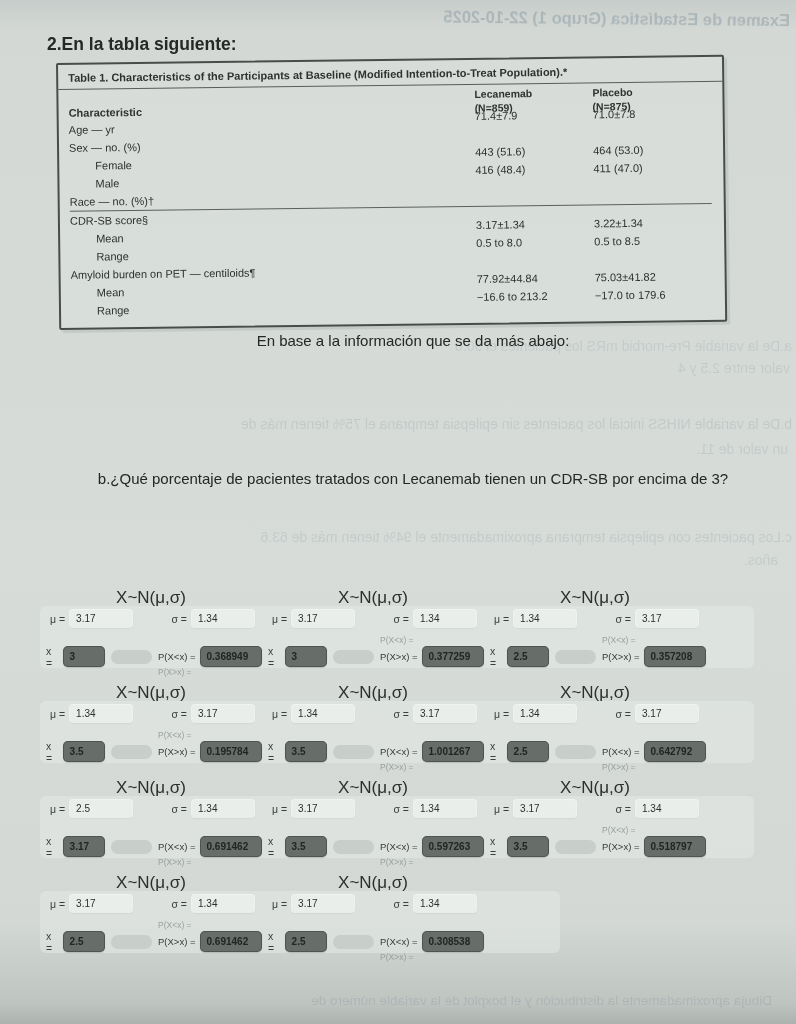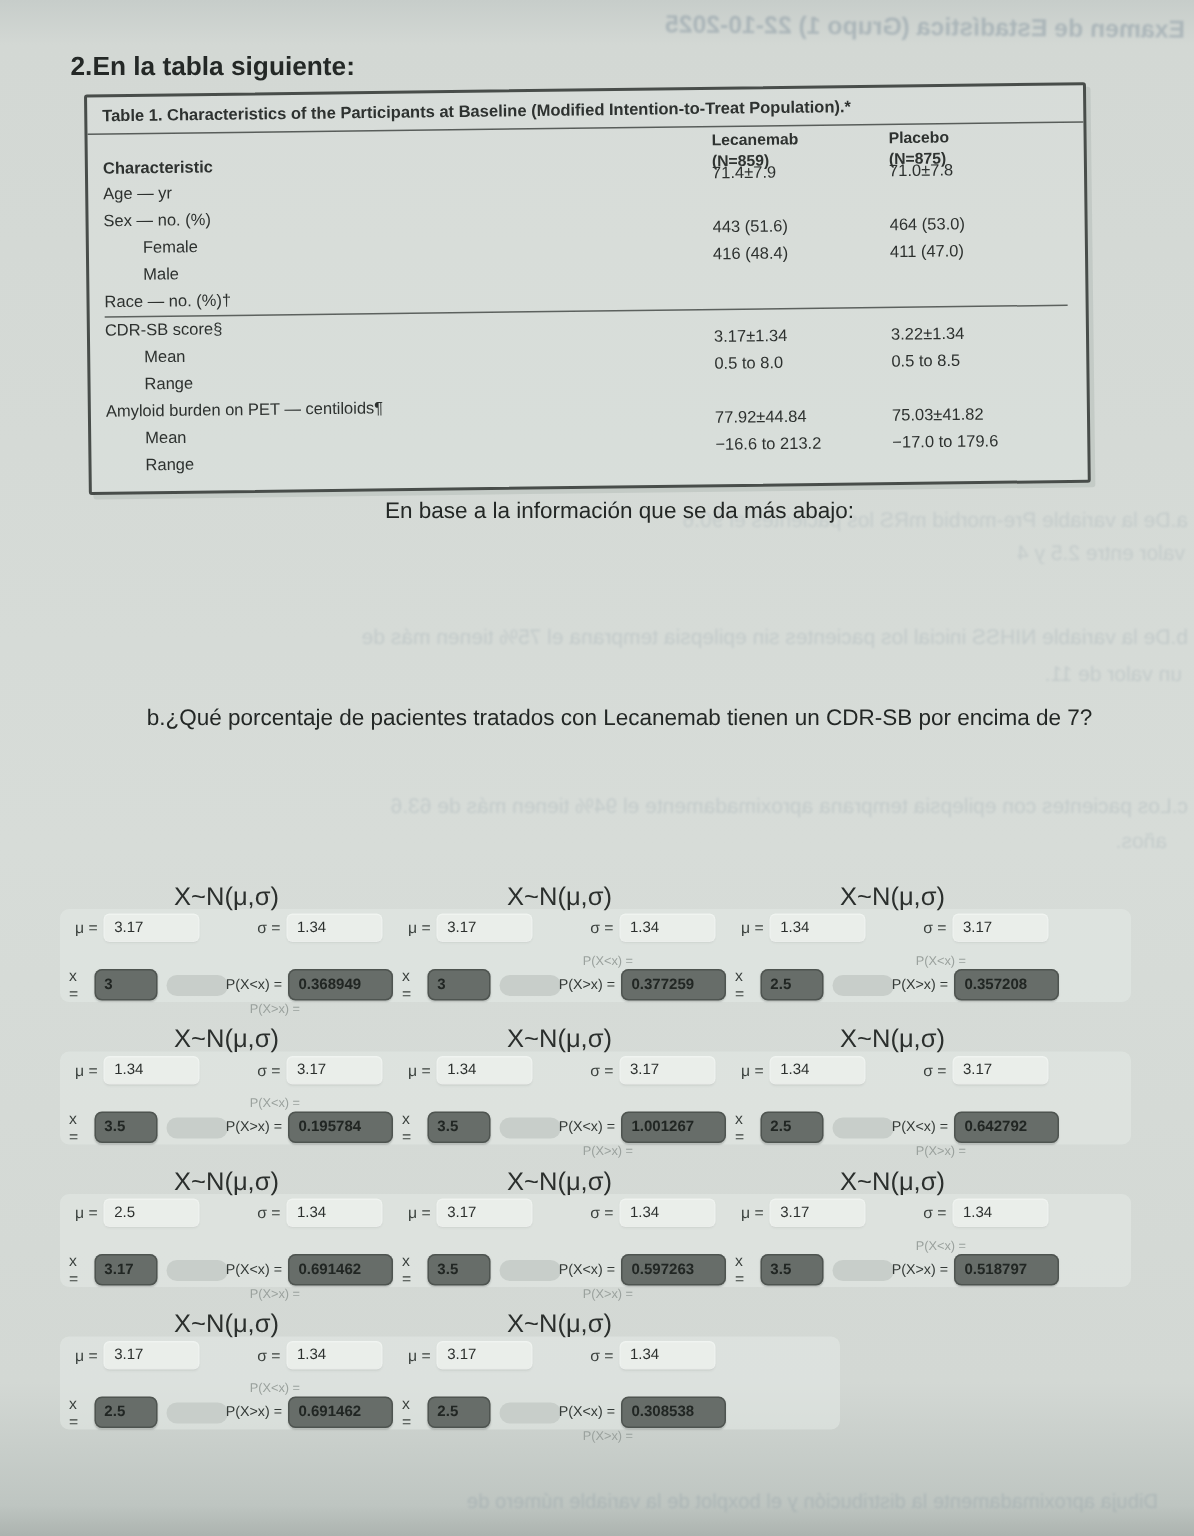--- a/index.html
+++ b/index.html
@@ -61,21 +61,21 @@
     font-size:10px;color:#2c302e;padding:1px 0 0 6px;line-height:15px;
   }
   .w-calc{display:flex;align-items:center;padding-left:6px;gap:6px;}
   .box-dark{
     height:21px;background:#676d69;border-radius:5px;color:#21262 3;color:#212623;
     font-size:10px;font-weight:600;display:flex;align-items:center;padding:0 7px;
     box-shadow:inset 0 0 0 1px rgba(58,63,60,0.55),0 1px 1px rgba(130,136,132,0.4);
   }
   .x-box{width:38px;}
   .blank-box{width:56px;height:14px;background:#c8cecA;background:#c8ceca;border-radius:8px;}
-  .p-col{display:flex;flex-direction:column;align-items:flex-end;width:104px;}
+  .p-col{display:flex;flex-direction:column;width:104px;}
   .faint{font-size:8.5px;color:#9aa19d;height:11px;line-height:11px;padding-right:62px;white-space:nowrap;}
   .faint.hidden{visibility:hidden;}
   .main-line{display:flex;align-items:center;gap:4px;height:21px;}
   .main-plabel{font-size:9.5px;color:#343a37;white-space:nowrap;}
   .result-box{width:56px;}
 </style>
 </head>
 <body>
 
 <div id="page">
@@ -159,21 +159,21 @@
           <div class="t-row">
     <div class="r-label row-label indent">Range</div>
     <div class="t-val cell-1">−16.6 to 213.2</div>
     <div class="t-val cell-2">−17.0 to 179.6</div>
   </div>
         </div>
     </div>
   </div>
 
   <div class="qblock q-intro">En base a la información que se da más abajo:</div>
-  <div class="qblock q-b">b.¿Qué porcentaje de pacientes tratados con Lecanemab tienen un CDR-SB por encima de 7?</div>
+  <div class="qblock q-b">b.¿Qué porcentaje de pacientes tratados con Lecanemab tienen un CDR-SB por encima de 3?</div>
 
   <div class="calc-area">
     <div class="strip" style="top:18px;width:714px;"></div>
     <div class="strip" style="top:113px;width:714px;"></div>
     <div class="strip" style="top:208px;width:714px;"></div>
     <div class="strip" style="top:303px;width:520px;"></div>
     <div class="calc-grid" id="calc-grid">
         <div class="widget">
     <div class="w-header">X~N(μ,σ)</div>
     <div class="w-params">

